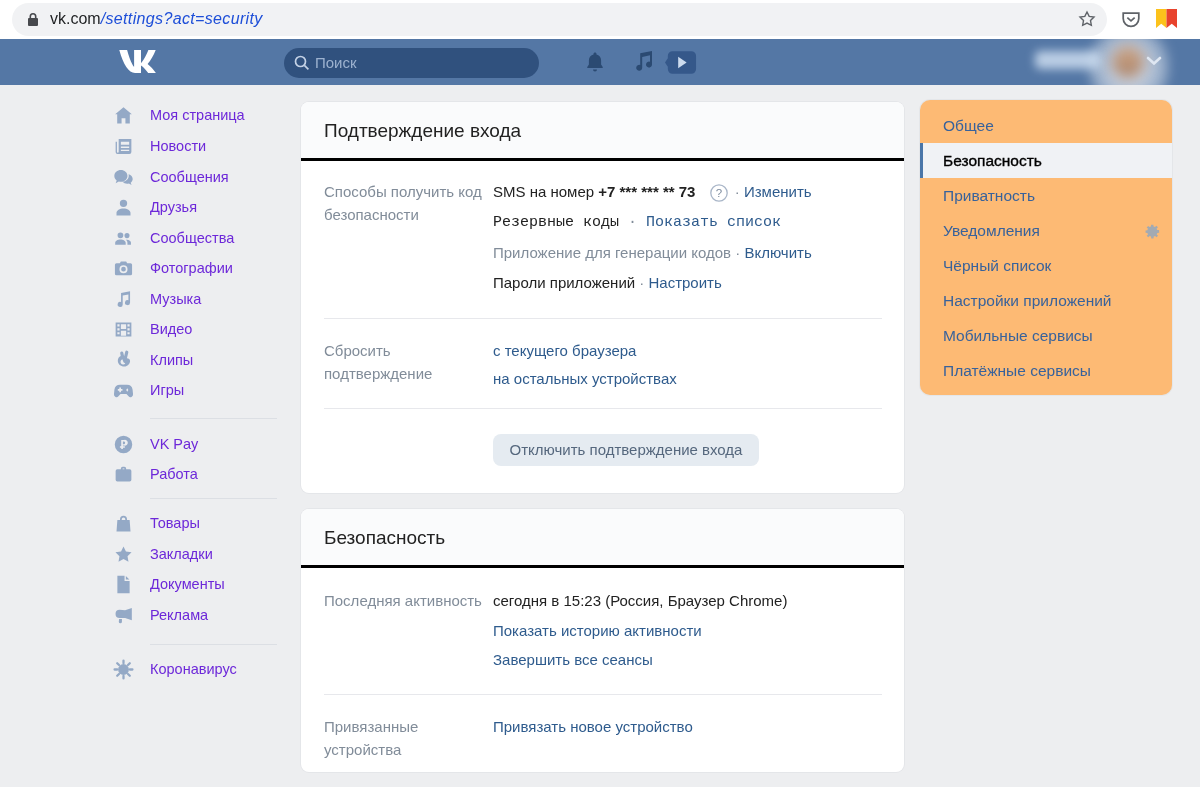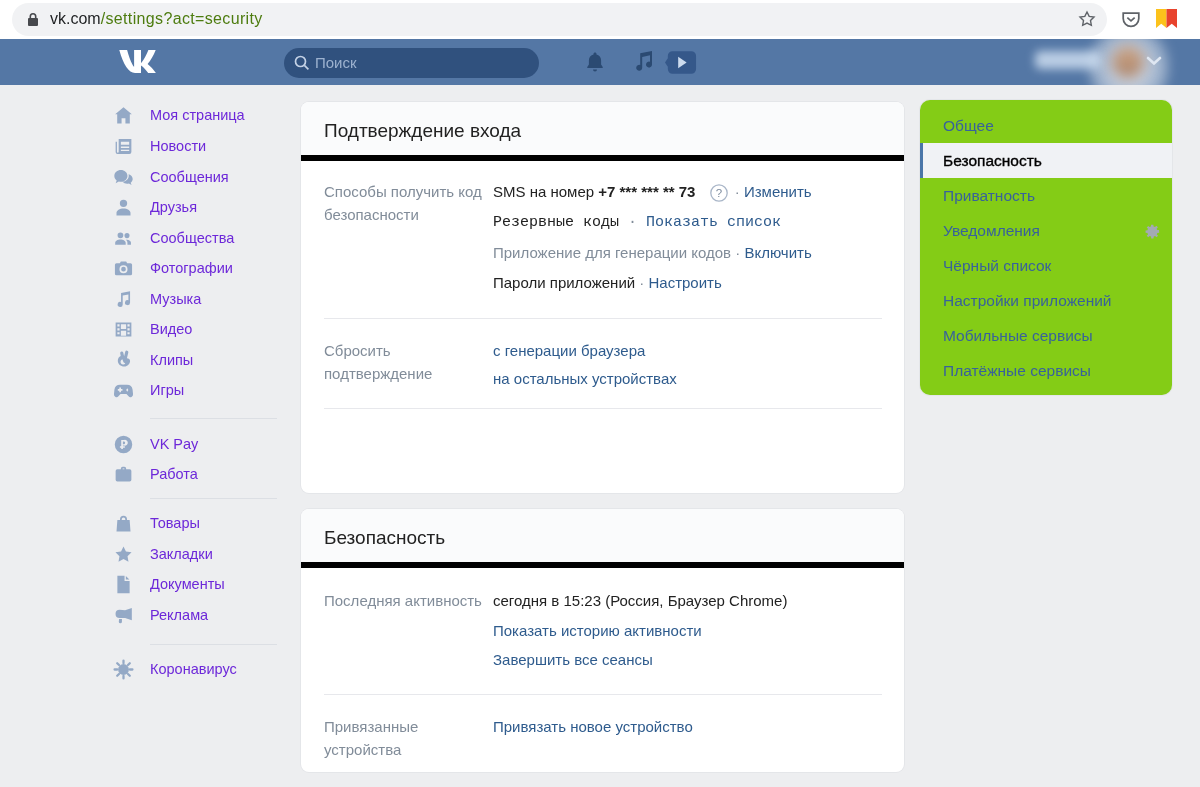--- a/index.html
+++ b/index.html
@@ -4,51 +4,51 @@
 <style>
   * { margin:0; padding:0; box-sizing:border-box; }
   html,body { width:1200px; height:787px; overflow:hidden; }
   body { font-family:"Liberation Sans", sans-serif; background:#edeef0; position:relative; }
   .abs { position:absolute; }
 
   
   #browser { position:absolute; left:0; top:0; width:1200px; height:39px; background:#ffffff; }
   #urlpill { position:absolute; left:12px; top:3px; width:1095px; height:33px; background:#f1f2f4; border-radius:17px; }
   #urltext { position:absolute; left:50px; top:10px; font-size:16px; color:#1e2022; }
-  #urltext .path { color:#4d7c0f; letter-spacing:0.35px; }
+  #urltext .path { color:#1d4ed8; letter-spacing:0.35px;font-style:italic; }
 
   
   #vkheader { position:absolute; left:0; top:39px; width:1200px; height:46px; background:#5477a5; overflow:hidden; }
   #searchbox { position:absolute; left:284px; top:9px; width:255px; height:30px; background:#30517e; border-radius:15px; }
   #searchph { position:absolute; left:31px; top:0; line-height:30px; font-size:15px; color:#9db2cf; }
   #haze { position:absolute; left:1086px; top:-8px; width:86px; height:80px; background:radial-gradient(ellipse at 50% 45%, rgba(255,255,255,0.9) 0%, rgba(255,255,255,0.4) 55%, rgba(255,255,255,0) 75%); filter:blur(5px); }
   #nameblur { position:absolute; left:1035px; top:12px; width:66px; height:18px; background:rgba(205,221,240,0.85); border-radius:5px; filter:blur(5px); }
   #avablur { position:absolute; left:1112px; top:7px; width:32px; height:32px; border-radius:50%; background:radial-gradient(circle at 50% 38%, #c59c7d 0 30%, #96705a 70%, #6d5a50 100%); filter:blur(7px); }
   #chev { position:absolute; left:1146px; top:17px; }
 
   
   .ni { position:absolute; left:113px; width:190px; height:21px; }
   .ni svg { position:absolute; left:0; top:0; }
   .ni .t { position:absolute; left:37px; top:0; line-height:21px; font-size:14.5px; color:#6d28d9; white-space:nowrap; }
   .navdiv { position:absolute; left:150px; width:127px; height:1px; background:#dcdfe4; }
 
   
   .card { position:absolute; background:#ffffff; border-radius:8px; box-shadow:0 0 0 1px rgba(0,16,61,0.035); }
-  .cardhead { position:absolute; left:0; top:0; right:0; height:59px; background:#fafbfc; border-bottom:6px solid #000000; border-radius:8px 8px 0 0; }
+  .cardhead { position:absolute; left:0; top:0; right:0; height:59px; background:#fafbfc; border-bottom:3px solid #000000; border-radius:8px 8px 0 0; }
   .cardhead .ht { position:absolute; left:23px; top:18px; font-size:19px; line-height:22px; color:#222222; }
   .glabel { position:absolute; left:23px; font-size:15px; color:#818c99; line-height:23px; }
   .row { position:absolute; left:192px; font-size:15px; line-height:18px; color:#222222; white-space:nowrap; }
   .mut { color:#818c99;text-align:center; }
   .lnk { color:#2e5b8d; }
   .dot { color:#818c99; }
   .cdiv { position:absolute; left:23px; right:22px; height:1px; background:#e7e8ec; }
   .btn { position:absolute; left:192px; background:#e5ebf1; color:#55677d; border-radius:8px; font-size:15px; text-align:center; line-height:32px; height:32px; }
 
   
-  #rmenu { position:absolute; left:920px; top:100px; width:252px; height:295px; background:#84cc16; border-radius:10px; box-shadow:0 0 0 1px rgba(0,16,61,0.035); padding-top:8px; }
+  #rmenu { position:absolute; left:920px; top:100px; width:252px; height:295px; background:#fdba74; border-radius:10px; box-shadow:0 0 0 1px rgba(0,16,61,0.035); padding-top:8px; }
   .ritem { position:relative; height:35px; line-height:35px; padding-left:23px; font-size:15.5px; color:#38629b; }
   .ritem.active { background:#f0f2f5; border-left:3px solid #4a76a8; padding-left:20px; color:#000; font-weight:400; -webkit-text-stroke:0.35px #000; }
   #gear { position:absolute; right:11px; top:9px; }
 </style>
 </head>
 <body>
 
 <div id="browser">
   <div id="urlpill"></div>
   <svg class="abs" style="left:26px;top:12px" width="14" height="15" viewBox="0 0 14 15">
@@ -219,23 +219,24 @@
     <svg style="vertical-align:-4.5px;margin-left:10px;margin-right:3px" width="18" height="18" viewBox="0 0 18 18">
         <circle cx="9" cy="9" r="8.2" fill="none" stroke="#a9b6c8" stroke-width="1.3"></circle>
         <text x="9" y="13" text-anchor="middle" font-size="11.5" fill="#7c8b9e" font-family="Liberation Sans">?</text>
       </svg>
     <span class="dot"> · </span><span class="lnk">Изменить</span></div>
   <div class="row" style="top:111.5px;font-family:Liberation Mono, monospace;">Резервные коды <span class="dot">· </span><span class="lnk">Показать список</span></div>
   <div class="row" style="top:141.5px;"><span class="mut">Приложение для генерации кодов</span> <span class="dot">· </span><span class="lnk">Включить</span></div>
   <div class="row" style="top:171.5px;">Пароли приложений <span class="dot">· </span><span class="lnk">Настроить</span></div>
   <div class="cdiv" style="top:216px;"></div>
   <div class="glabel" style="top:237px; width:150px;">Сбросить подтверждение</div>
-  <div class="row" style="top:240px;"><span class="lnk">с генерации браузера</span></div>
+  <div class="row" style="top:240px;"><span class="lnk">с текущего браузера</span></div>
   <div class="row" style="top:268px;"><span class="lnk">на остальных устройствах</span></div>
   <div class="cdiv" style="top:305.5px;"></div>
+  <div class="btn" style="top:332px; width:266px;">Отключить подтверждение входа</div>
 </div>
 
 <div class="card" style="left:301px; top:509px; width:603px; height:263px;">
   <div class="cardhead">
       <div class="ht">Безопасность</div>
     </div>
   <div class="glabel" style="top:80px;">Последняя активность</div>
   <div class="row" style="top:82.5px;">сегодня в 15:23 (Россия, Браузер Chrome)</div>
   <div class="row" style="top:112.5px;"><span class="lnk">Показать историю активности</span></div>
   <div class="row" style="top:142px;"><span class="lnk">Завершить все сеансы</span></div>

